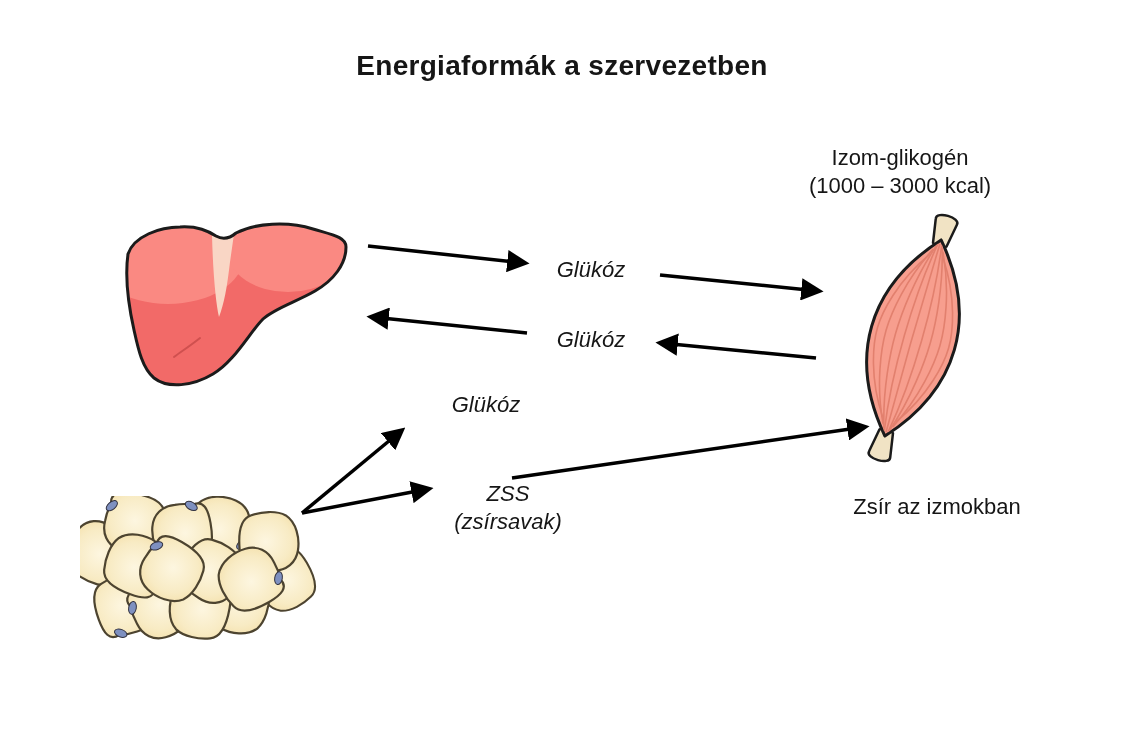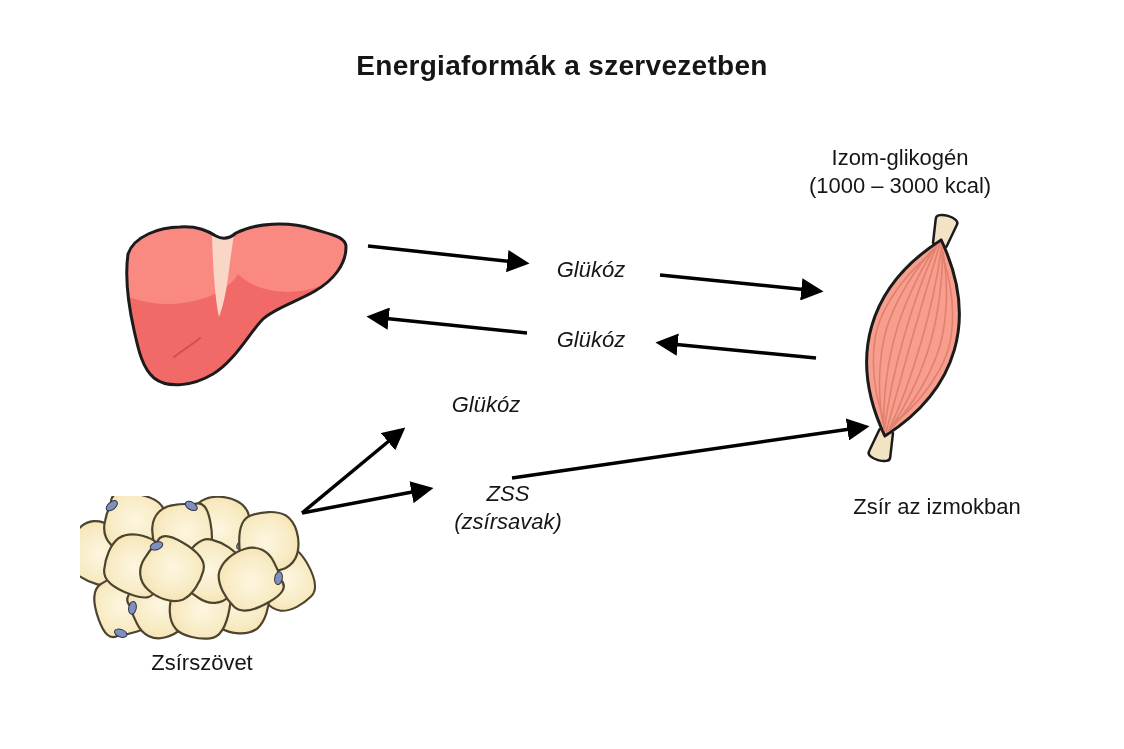--- a/index.html
+++ b/index.html
@@ -52,21 +52,20 @@
   <div class="node-label" style="left:900px;top:144px;">
     <div>Izom-glikogén</div>
     <div>(1000 – 3000 kcal)</div>
   </div>
 
   <div class="node-label" style="left:937px;top:458px;margin-top:35px;">
     <div>Zsír az izmokban</div>
   </div>
 
   <div class="node-label" style="left:202px;top:649px;">
-    <div>Zsírszövet</div>
   </div>
 
   <div class="flow-label" style="left:591px;top:256px;">Glükóz</div>
   <div class="flow-label" style="left:591px;top:326px;">Glükóz</div>
   <div class="flow-label" style="left:486px;top:391px;">Glükóz</div>
   <div class="flow-label" style="left:508px;top:480px;">
     <div>ZSS</div>
     <div>(zsírsavak)</div>
   </div>
 

